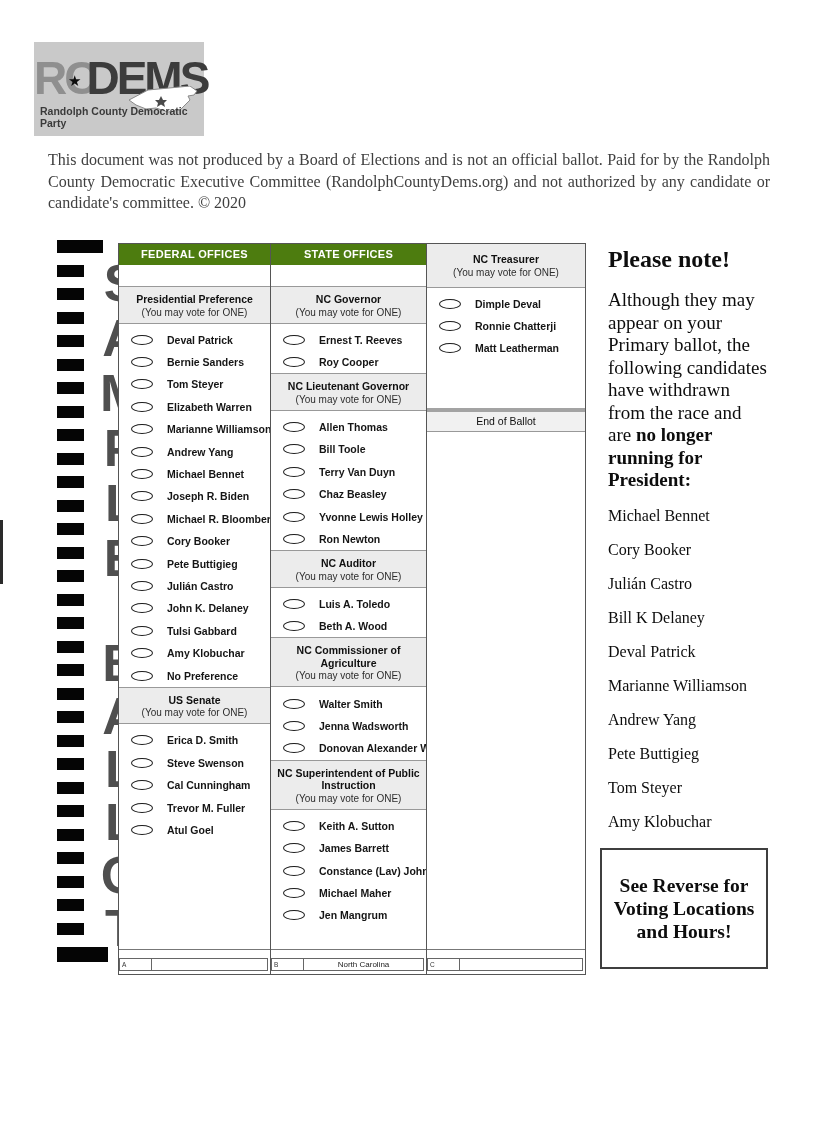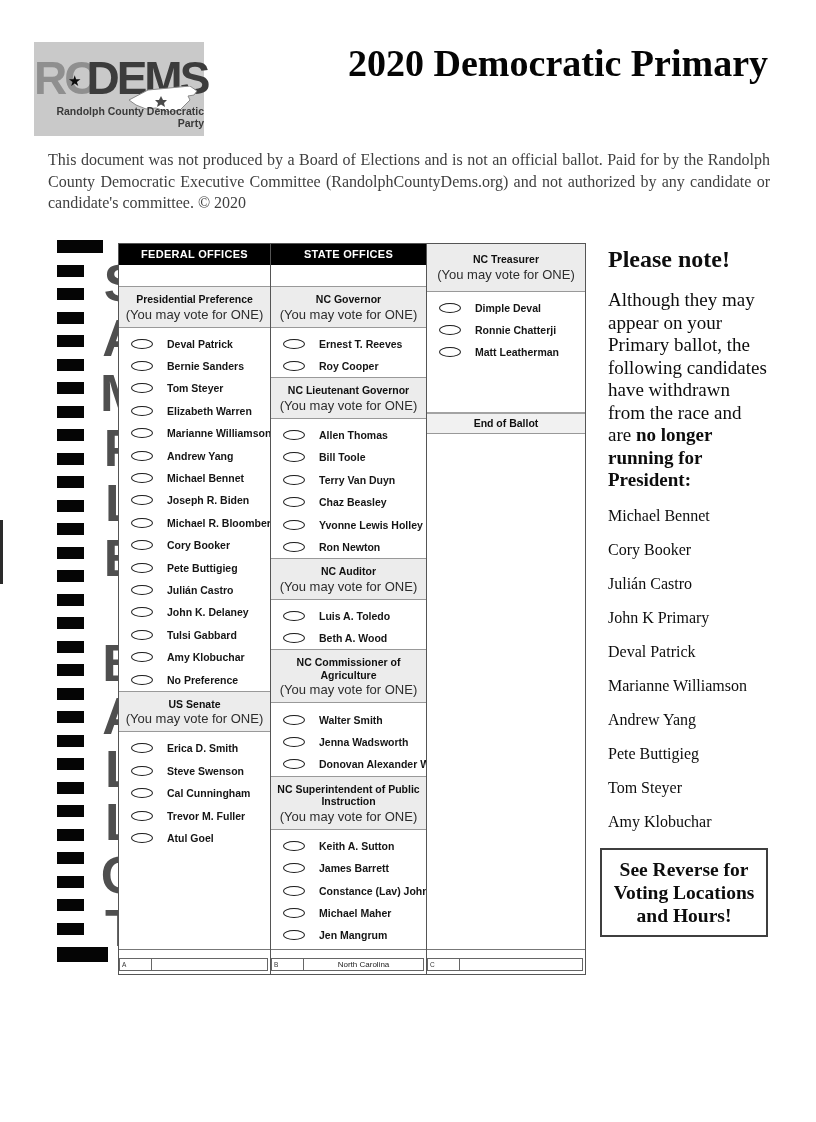--- a/index.html
+++ b/index.html
@@ -8,22 +8,22 @@
 
   
   .edge-artifact{position:absolute;left:0;top:520px;width:3px;height:64px;background:#2a2a2a;}
   .logo{position:absolute;left:34px;top:42px;width:170px;height:94px;background:#c9c9c9;}
   .logo-text{position:absolute;left:0;top:8px;width:100%;text-align:center;white-space:nowrap;
              font-weight:bold;font-size:46px;letter-spacing:-3px;line-height:56px;}
   .logo-rc{color:#8f8f8f;}
   .logo-dems{color:#3c3c3c;margin-left:-8px;}
   .logo-star{position:absolute;left:34px;top:30px;font-size:15px;color:#0c0c0c;letter-spacing:0;}
   .logo-nc{position:absolute;right:6px;top:44px;width:70px;height:28px;}
-  .logo-sub{position:absolute;left:0;bottom:7px;width:100%;text-align:right;
-            font-size:10.5px;font-weight:bold;color:#3a3a3a;}
+  .logo-sub{position:absolute;left:0;bottom:7px;width:100%;text-align:left;
+            font-size:10.5px;font-weight:bold;color:#3a3a3a;padding-left:6px;}
   .titles{position:absolute;right:48px;top:40px;text-align:right;
           font-family:"Liberation Serif",serif;font-weight:bold;font-size:38px;line-height:47px;color:#050505;}
   .disclaimer{position:absolute;left:48px;top:149px;width:722px;
               font-family:"Liberation Serif",serif;font-size:16px;line-height:21.5px;
               text-align:justify;color:#404040;}
 
   
   .timing-marks{position:absolute;left:57px;top:240px;width:52px;}
   .tm-bar{background:#050505;height:13px;width:46px;}
   .tm-bar-bottom{width:51px;height:15px;margin-top:12px;}
@@ -36,73 +36,72 @@
   .wm-ballot .wm-letter{height:53px;}
 
   
   .ballot-table{position:absolute;left:118px;top:243px;width:468px;height:732px;
                 display:flex;border:1.3px solid #555;box-sizing:border-box;background:#fff;}
   .ballot-col{display:flex;flex-direction:column;box-sizing:border-box;border-right:1.3px solid #555;}
   .ballot-col:nth-child(1){width:152px;}
   .ballot-col:nth-child(2){width:156px;}
   .ballot-col:nth-child(3){flex:1;border-right:none;}
   .col-content{flex:1;display:flex;flex-direction:column;border-bottom:1px solid #777;overflow:hidden;}
-  .col-header{height:21px;line-height:21px;background:#000000;color:#fff;text-align:center;
+  .col-header{height:21px;line-height:21px;background:#4d7c0f;color:#fff;text-align:center;
               font-size:11px;font-weight:bold;letter-spacing:.3px;}
   .col-gap{height:21px;}
   .contest-header{background:#ececec;border-top:1px solid #999;border-bottom:1px solid #999;
                   text-align:center;padding:6px 2px 5px;}
   .ballot-col:nth-child(3) .contest-header:first-child{border-top:none;padding:9px 2px 9px;}
   .contest-title{font-size:10.5px;font-weight:bold;line-height:12.5px;color:#101010;}
-  .contest-instruction{font-size:13px;color:#2d2d2d;margin-top:1px;}
+  .contest-instruction{font-size:10px;color:#2d2d2d;margin-top:1px;}
   .candidate-row{display:flex;align-items:center;height:22.4px;flex:none;}
   .contest-header + .candidate-row{margin-top:5px;}
   .oval{width:20px;height:8px;border:1.4px solid #1c1c1c;border-radius:50%;
         margin-left:12px;flex:none;background:#fff;}
   .cand-name{font-size:10.5px;font-weight:bold;color:#151515;margin-left:14px;white-space:nowrap;}
   .eob-spacer{height:48px;flex:none;}
-  .end-of-ballot{background:#f1f1f1;border-top:2px solid #a3a3a3;border-bottom:1px solid #999;
-                 text-align:center;font-size:10.5px;font-weight:bold;color:#101010;
+  .end-of-ballot{background:#f1f1f1;border-top:4px solid #a3a3a3;border-bottom:1px solid #999;
+                 text-align:center;font-size:10.5px;font-weight:normal;color:#101010;
                  height:19px;line-height:19px;flex:none;}
   .col-footer{height:13px;margin:8px 2px 3px 0;display:flex;flex:none;}
   .footer-label{width:33px;border:1px solid #666;font-size:6.5px;line-height:11px;
                 padding-left:2px;box-sizing:border-box;color:#333;}
   .footer-main{flex:1;border:1px solid #666;border-left:none;text-align:center;
                font-size:8px;line-height:11px;box-sizing:border-box;color:#222;}
 
   
   .sidebar{position:absolute;left:600px;top:246px;width:168px;
            font-family:"Liberation Serif",serif;color:#0d0d0d;}
   .note-heading{font-size:24px;font-weight:bold;margin:0 0 16px 8px;}
   .note-para{font-size:19px;line-height:22.5px;margin-left:8px;}
   .note-para-bold{font-weight:bold;}
   .withdrawn-list{margin:16px 0 0 8px;}
   .withdrawn-item{font-size:16px;line-height:16px;margin-bottom:18px;}
   .reverse-box{border:2px solid #3f3f3f;text-align:center;font-weight:bold;
-               font-size:19.5px;line-height:23px;padding:8px 2px;margin-top:0px;}
+               font-size:19.5px;line-height:23px;padding:24px 2px;margin-top:0px;}
 </style>
 </head>
 <body>
 
 <div class="page">
 
   <div class="edge-artifact"></div>
 
   <div class="logo">
     <div class="logo-text"><span class="logo-rc">RC</span><span class="logo-dems">DEMS</span></div>
     <div class="logo-star">★</div>
     <svg class="logo-nc" viewBox="0 0 70 28">
       <polygon points="1,14 20,4 62,0 69,5 66,9 60,10 62,14 52,24 40,26 28,22 18,23 8,19" fill="#ffffff" stroke="#8a8a8a" stroke-width="1"></polygon>
       <polygon points="33,10 35,14 39,14 36,17 37,21 33,18.5 29,21 30,17 27,14 31,14" fill="#4a4a4a"></polygon>
     </svg>
     <div class="logo-sub">Randolph County Democratic Party</div>
   </div>
 
   <div class="titles">
-    <div>2020 Democratic Primary</div>
   </div>
 
   <div class="disclaimer">This document was not produced by a Board of Elections and is not an official ballot. Paid for by the Randolph County Democratic Executive Committee (RandolphCountyDems.org) and not authorized by any candidate or candidate's committee. © 2020</div>
 
   <div class="timing-marks">
       <div class="tm-bar"></div>
       <div class="tm-dash"></div>
       <div class="tm-dash"></div>
       <div class="tm-dash"></div>
       <div class="tm-dash"></div>
@@ -383,21 +382,21 @@
       </div>
     </div>
 
   <div class="sidebar">
     <div class="note-heading">Please note!</div>
     <div class="note-para"><span>Although they may appear on your  Primary ballot, the following candidates have withdrawn from the race and are </span><span class="note-para-bold">no longer running for President:</span></div>
     <div class="withdrawn-list">
         <div class="withdrawn-item">Michael Bennet</div>
         <div class="withdrawn-item">Cory Booker</div>
         <div class="withdrawn-item">Julián Castro</div>
-        <div class="withdrawn-item">John K Primary</div>
+        <div class="withdrawn-item">Bill K Delaney</div>
         <div class="withdrawn-item">Deval Patrick</div>
         <div class="withdrawn-item">Marianne Williamson</div>
         <div class="withdrawn-item">Andrew Yang</div>
         <div class="withdrawn-item">Pete Buttigieg</div>
         <div class="withdrawn-item">Tom Steyer</div>
         <div class="withdrawn-item">Amy Klobuchar</div>
       </div>
     <div class="reverse-box">See Reverse for Voting Locations and Hours!</div>
   </div>
 

